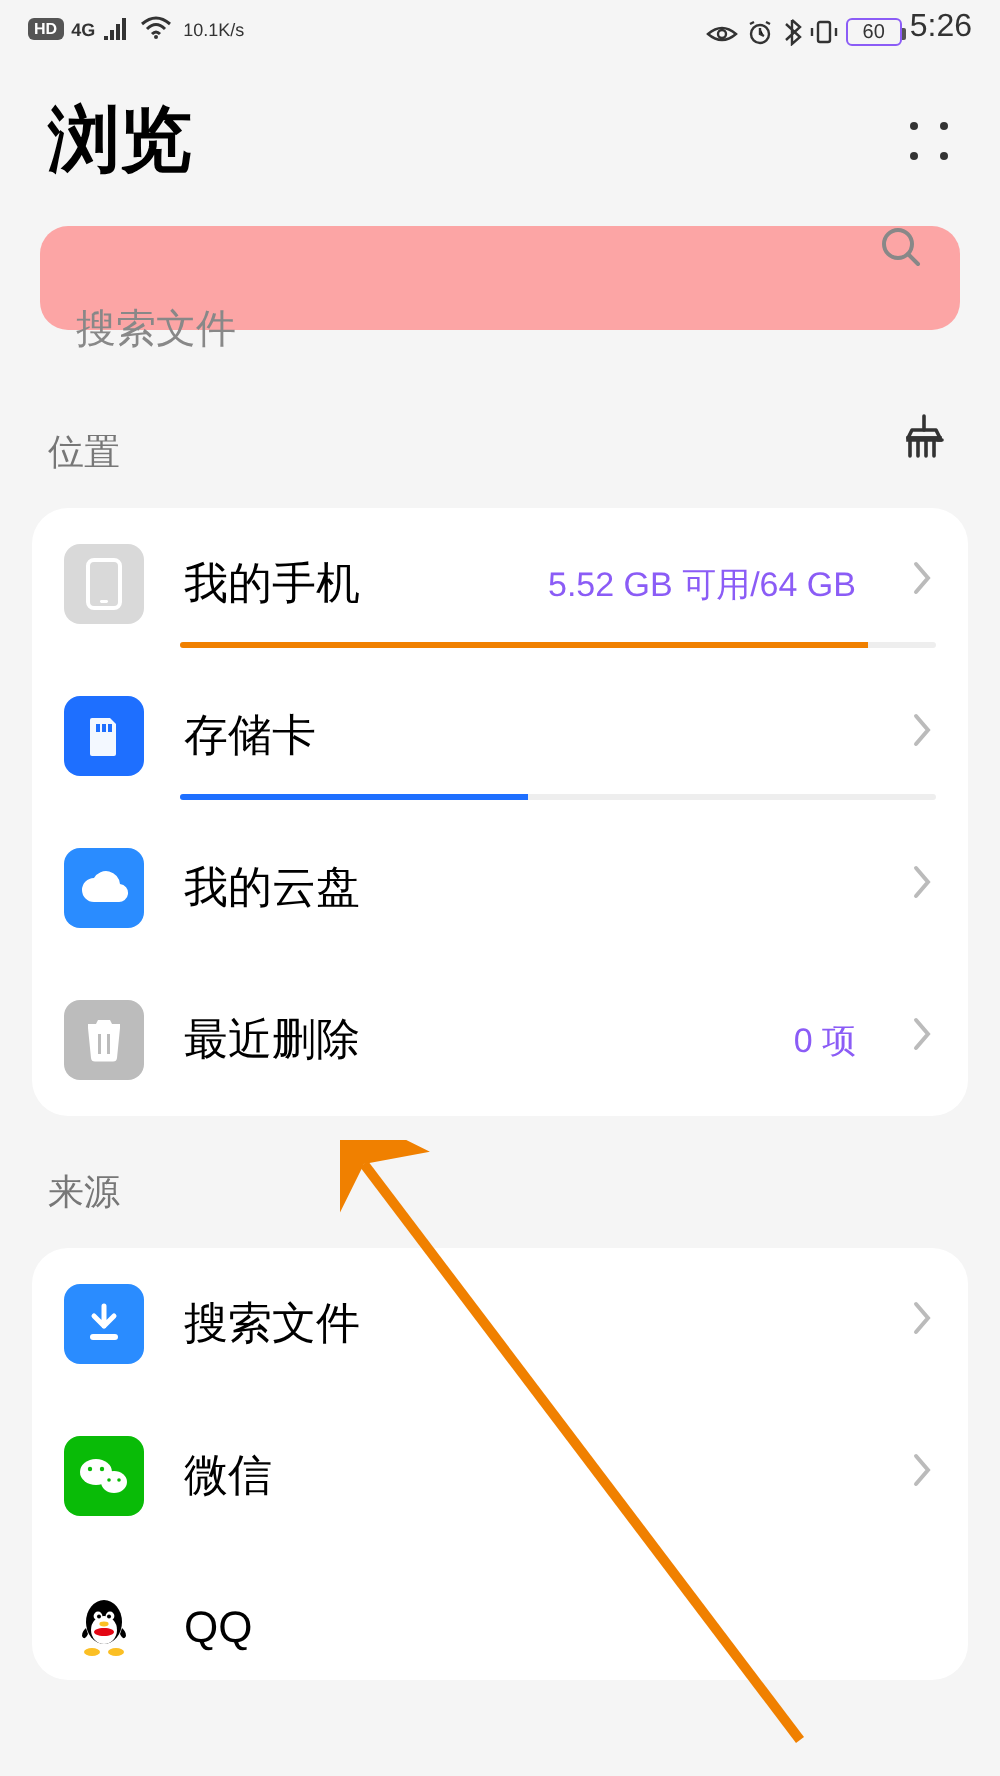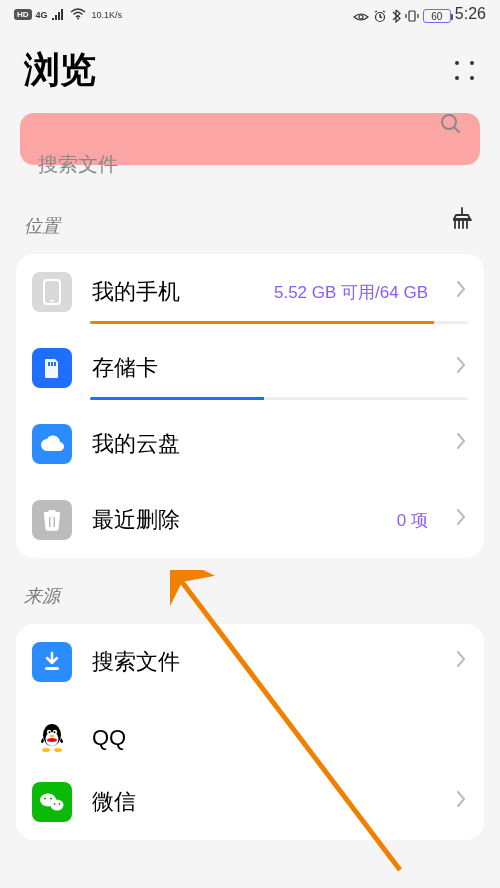--- a/index.html
+++ b/index.html
@@ -68,21 +68,20 @@
       font-size: 20px; color: #444; width: 100%;
     }
     .search-bar input::placeholder { color: #888; }
     .section-header {
       display: flex;
       justify-content: space-between;
       align-items: flex-end;
       padding: 28px 24px 10px 24px;
       color: #777;
       font-size: 18px;
-      font-style: italic;
     }
     .card {
       background: #fff;
       border-radius: 18px;
       margin: 6px 16px;
       overflow: hidden;
     }
     .list-item {
       display: flex;
       align-items: center;
@@ -292,20 +291,40 @@
 <div class="card">
   <div class="list-item">
     <div class="item-icon" style="background:#2a8cff;">
       <svg width="24" height="24" viewBox="0 0 24 24">
           <path fill="#fff" d="M12 3v10m0 0l-5-5m5 5l5-5" stroke="#fff" stroke-width="2.5" stroke-linecap="round" stroke-linejoin="round"></path>
           <rect x="5" y="17" width="14" height="3" rx="1.5" fill="#fff"></rect>
         </svg>
     </div>
     <div class="item-body">
       <span class="item-title">搜索文件</span>
+    </div>
+    <span class="chevron">
+      <svg class="chevron-svg" viewBox="0 0 14 22">
+          <path fill="none" stroke="#bbb" stroke-width="2" stroke-linecap="round" d="M4 4l6 7-6 7"></path>
+        </svg>
+    </span>
+  </div>
+  <div class="list-item">
+    <div class="item-icon" style="background:#09bb07;">
+      <svg width="28" height="24" viewBox="0 0 28 24">
+          <ellipse cx="10" cy="10" rx="8" ry="6.5" fill="#fff"></ellipse>
+          <ellipse cx="19" cy="15" rx="6.5" ry="5.5" fill="#fff"></ellipse>
+          <circle cx="7" cy="8.5" r="1.1" fill="#09bb07"></circle>
+          <circle cx="13" cy="8.5" r="1.1" fill="#09bb07"></circle>
+          <circle cx="16.5" cy="14" r="0.9" fill="#09bb07"></circle>
+          <circle cx="21.5" cy="14" r="0.9" fill="#09bb07"></circle>
+        </svg>
+    </div>
+    <div class="item-body">
+      <span class="item-title">微信</span>
     </div>
     <span class="chevron">
       <svg class="chevron-svg" viewBox="0 0 14 22">
           <path fill="none" stroke="#bbb" stroke-width="2" stroke-linecap="round" d="M4 4l6 7-6 7"></path>
         </svg>
     </span>
   </div>
   <div class="list-item" style="padding-bottom:6px;">
     <div class="item-icon" style="background:#fff;">
       <svg width="30" height="32" viewBox="0 0 30 32">
@@ -319,40 +338,20 @@
           <path fill="#e30613" d="M10 18c0-1 2-2 5-2s5 1 5 2-2 2-5 2-5-1-5-2z"></path>
           <ellipse cx="9" cy="28" rx="4" ry="2" fill="#fbbf24"></ellipse>
           <ellipse cx="21" cy="28" rx="4" ry="2" fill="#fbbf24"></ellipse>
           <path fill="#000" d="M4 20c0-2 1-3 2-4l1 3c-1 2-2 3-3 1zM26 20c0-2-1-3-2-4l-1 3c1 2 2 3 3 1z"></path>
         </svg>
     </div>
     <div class="item-body">
       <span class="item-title">QQ</span>
     </div>
   </div>
-  <div class="list-item">
-    <div class="item-icon" style="background:#09bb07;">
-      <svg width="28" height="24" viewBox="0 0 28 24">
-          <ellipse cx="10" cy="10" rx="8" ry="6.5" fill="#fff"></ellipse>
-          <ellipse cx="19" cy="15" rx="6.5" ry="5.5" fill="#fff"></ellipse>
-          <circle cx="7" cy="8.5" r="1.1" fill="#09bb07"></circle>
-          <circle cx="13" cy="8.5" r="1.1" fill="#09bb07"></circle>
-          <circle cx="16.5" cy="14" r="0.9" fill="#09bb07"></circle>
-          <circle cx="21.5" cy="14" r="0.9" fill="#09bb07"></circle>
-        </svg>
-    </div>
-    <div class="item-body">
-      <span class="item-title">微信</span>
-    </div>
-    <span class="chevron">
-      <svg class="chevron-svg" viewBox="0 0 14 22">
-          <path fill="none" stroke="#bbb" stroke-width="2" stroke-linecap="round" d="M4 4l6 7-6 7"></path>
-        </svg>
-    </span>
-  </div>
 </div>
 
 <svg class="arrow-annotation" width="260" height="320" viewBox="0 0 260 320">
   <defs>
     <marker id="ahead" markerWidth="12" markerHeight="12" refX="3" refY="6" orient="auto">
       <path d="M0 0 L12 6 L0 12 L3 6 Z" fill="#f08000"></path>
     </marker>
   </defs>
   <line x1="230" y1="300" x2="12" y2="12" stroke="#f08000" stroke-width="5" marker-end="url(#ahead)"></line>
 </svg>

